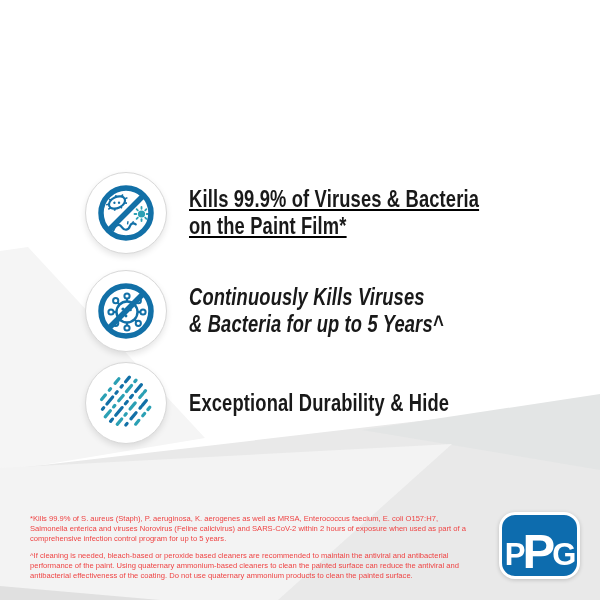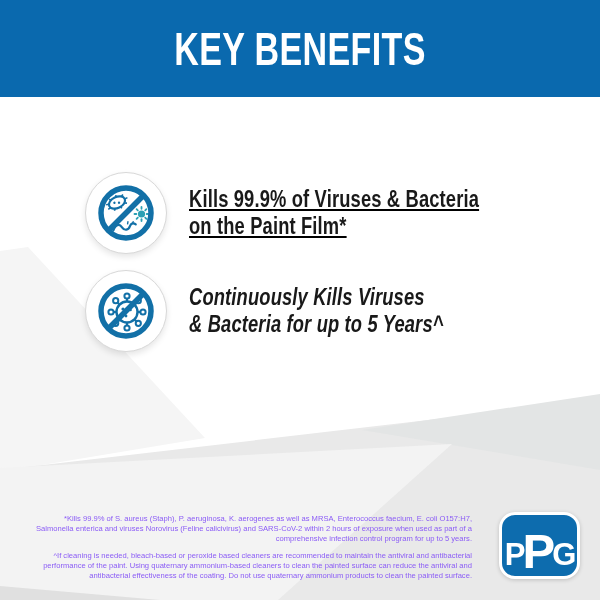--- a/index.html
+++ b/index.html
@@ -31,21 +31,21 @@
     border:1px solid #d8d8d8;box-shadow:0 3px 6px rgba(0,0,0,.10);
     flex:0 0 auto;display:flex;align-items:center;justify-content:center;
   }
   .benefit-text{
     margin-left:22px;font-weight:700;font-size:23.5px;line-height:27px;
     color:#191919;letter-spacing:.2px;white-space:nowrap;
     transform:scaleX(.78);transform-origin:left center;
     display:flex;flex-direction:column;justify-content:center;
   }
   
-  .footnotes{position:absolute;left:30px;top:514px;width:442px;z-index:10;color:#8b5cf6;text-align:right;}
+  .footnotes{position:absolute;left:30px;top:514px;width:442px;z-index:10;color:#ef4444;}
   .footnotes p{margin:0 0 7px 0;font-size:7.6px;line-height:1.32;letter-spacing:0;}
   
   .ppg-logo{
     position:absolute;left:499px;top:512px;width:81px;height:67px;z-index:10;
     background:#0d6cae;border:3px solid #ffffff;border-radius:16px;
     box-shadow:0 1px 4px rgba(0,0,0,.18);box-sizing:border-box;
     display:flex;align-items:baseline;justify-content:center;
   }
   .ppg-logo span{color:#ffffff;font-weight:700;line-height:1;letter-spacing:-2px;}
   .ppg-p-small{font-size:31px;transform:translateY(9px);}
@@ -56,23 +56,20 @@
 <body>
 
 <div class="stage">
 
   <div class="bgshape bg-left-band"></div>
   <div class="bgshape bg-bottom-base"></div>
   <div class="bgshape bg-right-wedge"></div>
   <div class="bgshape bg-light-wedge"></div>
   <div class="bgshape bg-corner-dark"></div>
 
-  <div class="header">
-    <span class="header-title">KEY BENEFITS</span>
-  </div>
 
   <div class="benefit-row row-1">
     <div class="benefit-icon">
       <svg width="80" height="80" viewBox="0 0 80 80">
         <g fill="none" stroke="#1270a7" stroke-width="2.2">
           <g transform="translate(31 29.5) rotate(-25)">
             <ellipse rx="8.5" ry="5.5"></ellipse>
             <g stroke-width="1.6">
               <line x1="8.5" y1="0" x2="11.5" y2="0"></line>
                 <line x1="6.5" y1="3.5" x2="8.8" y2="4.8"></line>
@@ -149,20 +146,38 @@
           <line x1="22.3" y1="57.7" x2="57.7" y2="22.3" stroke-width="5.5"></line>
         </g>
       </svg>
     </div>
     <div class="benefit-text">
       <span>Continuously Kills Viruses</span>
       <span>&amp; Bacteria for up to 5 Years^</span>
     </div>
   </div>
 
+  <div class="benefit-row row-3">
+    <div class="benefit-icon">
+      <svg width="80" height="80" viewBox="0 0 80 80">
+        <g transform="rotate(-50 40 40)" stroke-linecap="round" stroke-width="3.2" fill="none">
+          <line x1="27" y1="19" x2="57" y2="19" stroke="#2ba0b4" stroke-dasharray="6 6 2 7"></line>
+          <line x1="20" y1="26" x2="62" y2="26" stroke="#1270a7" stroke-dasharray="2 5 9 5 2 6"></line>
+          <line x1="16" y1="33" x2="64" y2="33" stroke="#2ba0b4" stroke-dasharray="8 5 2 6 7 5"></line>
+          <line x1="16" y1="40" x2="64" y2="40" stroke="#1270a7" stroke-dasharray="3 5 10 5 3 5"></line>
+          <line x1="18" y1="47" x2="62" y2="47" stroke="#2ba0b4" stroke-dasharray="7 5 2 6 8"></line>
+          <line x1="23" y1="54" x2="59" y2="54" stroke="#1270a7" stroke-dasharray="2 6 8 6 2"></line>
+          <line x1="30" y1="61" x2="52" y2="61" stroke="#2ba0b4" stroke-dasharray="5 6 3"></line>
+        </g>
+      </svg>
+    </div>
+    <div class="benefit-text">
+      <span>Exceptional Durability &amp; Hide</span>
+    </div>
+  </div>
 
   <div class="footnotes">
     <p>*Kills 99.9% of S. aureus (Staph), P. aeruginosa, K. aerogenes as well as MRSA, Enterococcus faecium, E. coli O157:H7, Salmonella enterica and viruses Norovirus (Feline calicivirus) and SARS-CoV-2 within 2 hours of exposure when used as part of a comprehensive infection control program for up to 5 years.</p>
     <p>^If cleaning is needed, bleach-based or peroxide based cleaners are recommended to maintain the antiviral and antibacterial performance of the paint. Using quaternary ammonium-based cleaners to clean the painted surface can reduce the antiviral and antibacterial effectiveness of the coating. Do not use quaternary ammonium products to clean the painted surface.</p>
   </div>
 
   <div class="ppg-logo">
     <span class="ppg-p-small">P</span>
     <span class="ppg-p-big">P</span>
     <span class="ppg-g-small">G</span>

